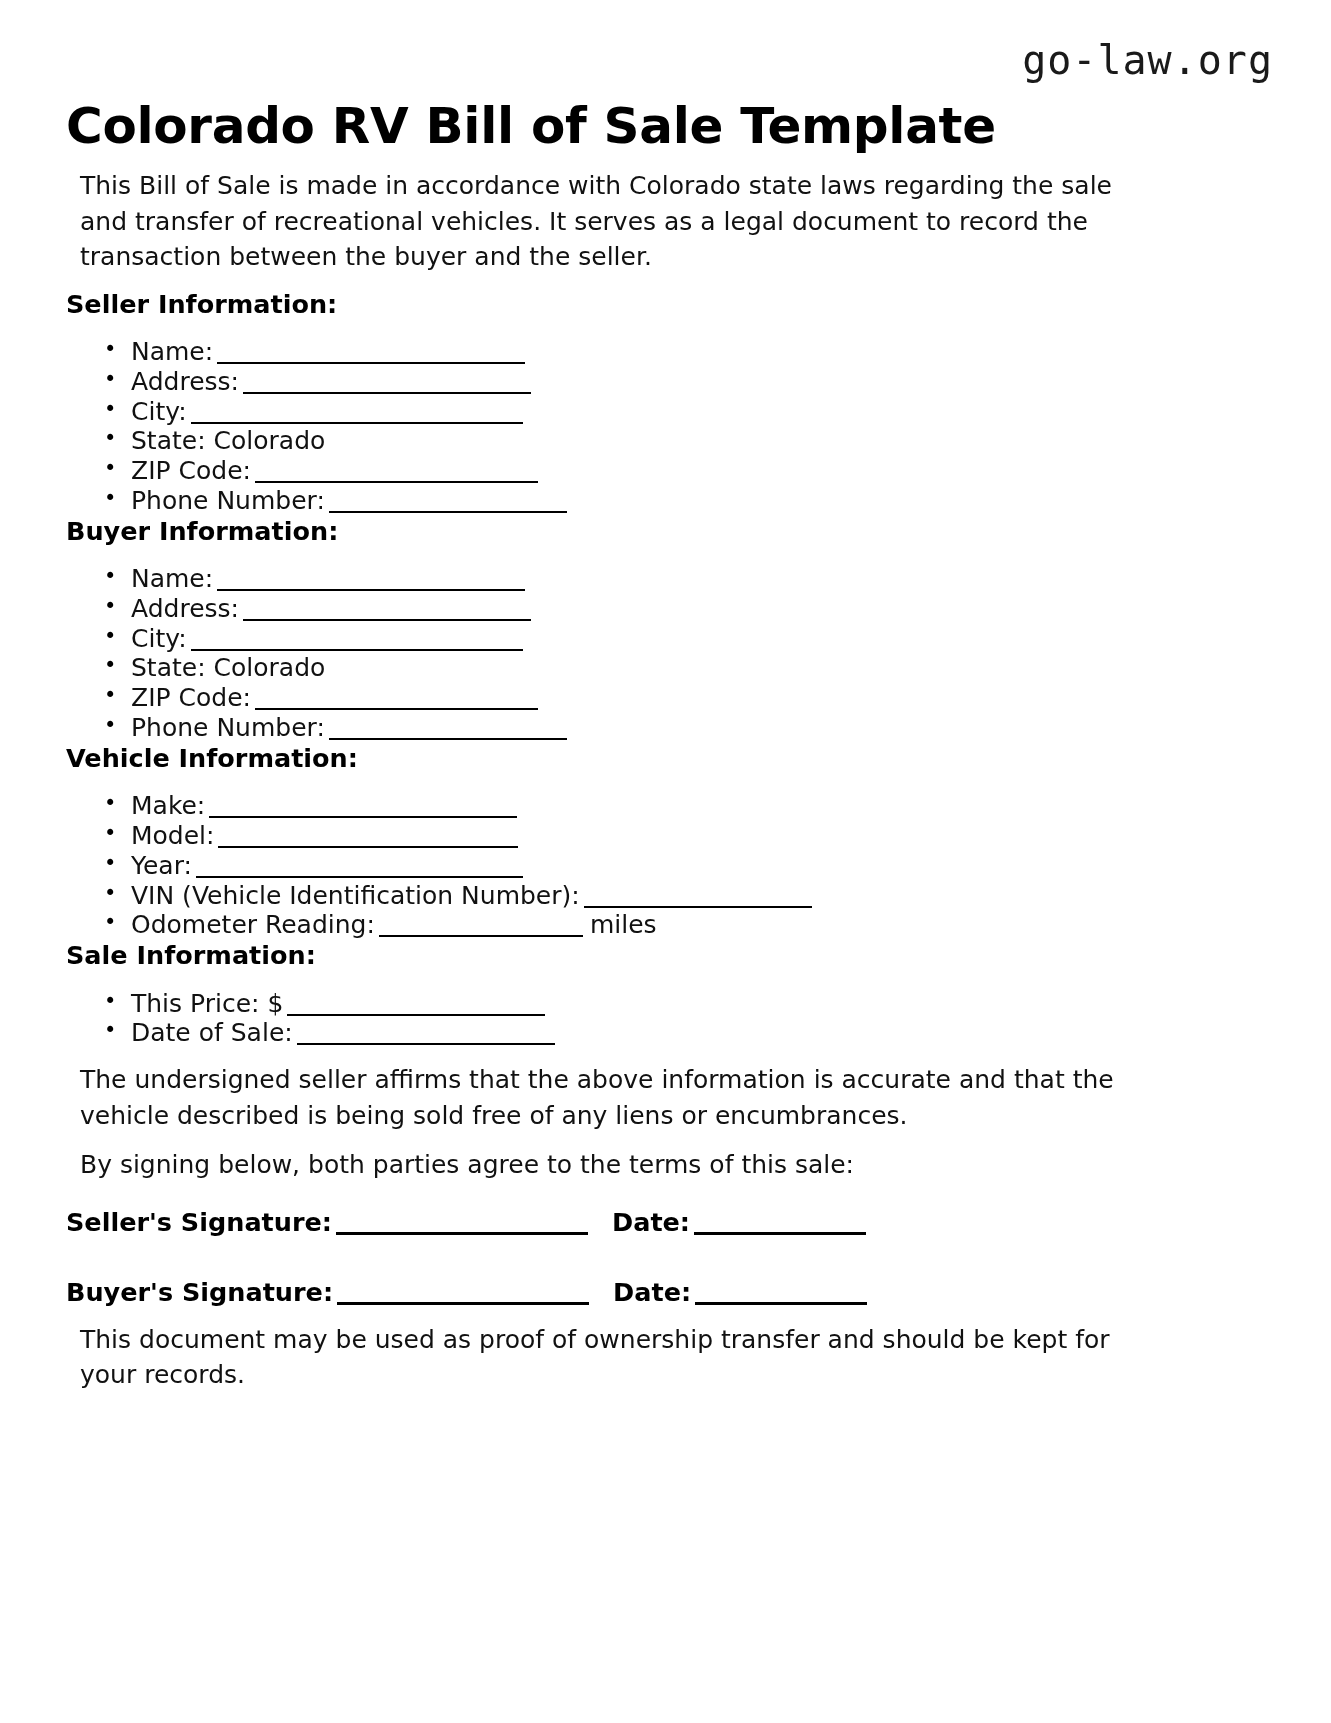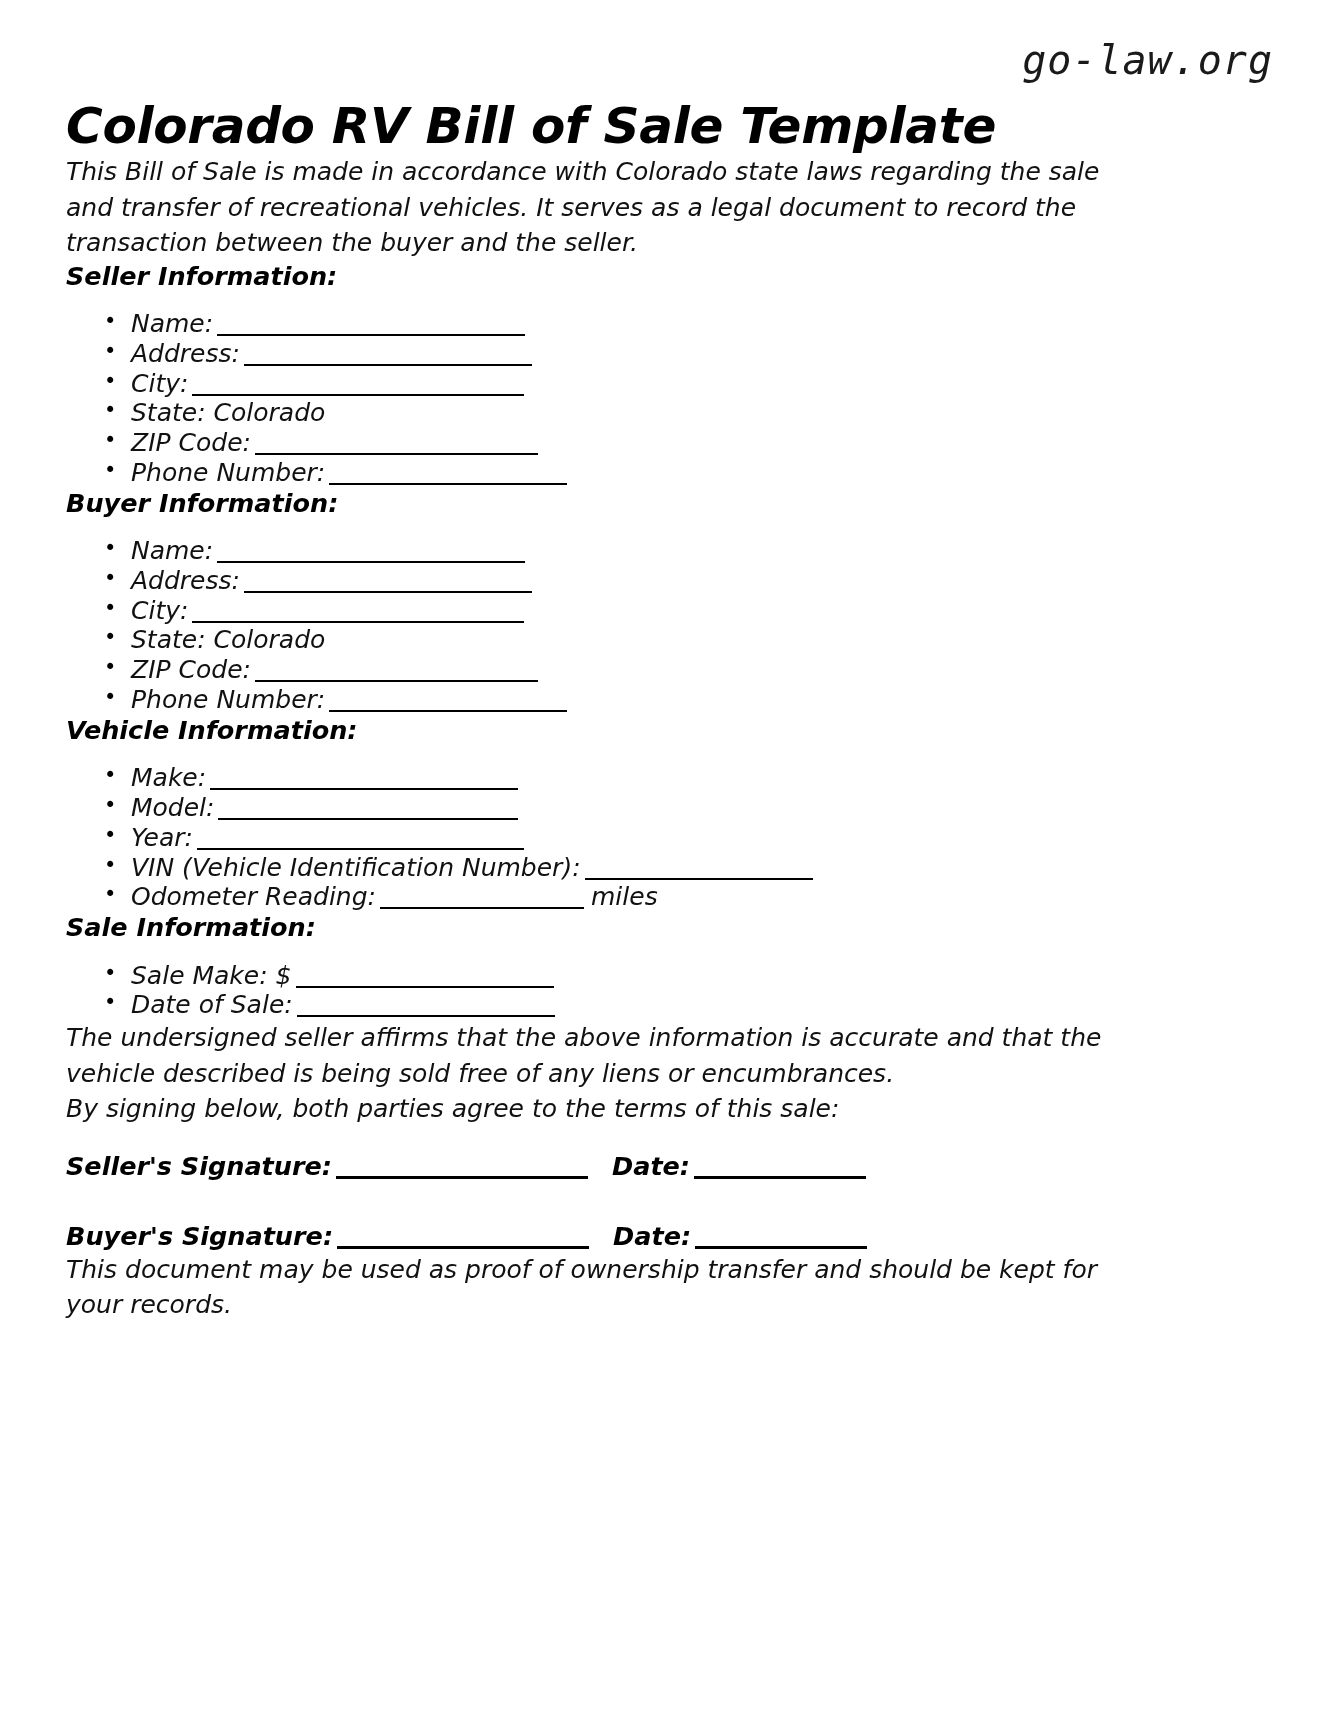--- a/index.html
+++ b/index.html
@@ -14,21 +14,20 @@
     font-family: "DejaVu Sans", "Liberation Sans", sans-serif;
     color: #000000;
     position: relative;
     overflow: hidden;
   }
   .page {
     position: relative;
     width: 1331px;
     height: 1437px;
     padding: 0;
-    font-style: italic;
   }
   .watermark {
     position: absolute;
     top: 40px;
     right: 58px;
     font-family: "DejaVu Sans Mono", "Liberation Mono", monospace;
     font-size: 40px;
     letter-spacing: 1px;
     color: #1a1a1a;
     white-space: nowrap;
@@ -46,21 +45,21 @@
     font-weight: bold;
     letter-spacing: -0.3px;
     margin: 0;
     padding-top: 86px;
     line-height: 1.12;
     color: #000;
   }
   p.para {
     font-size: 25px;
     line-height: 1.42;
-    margin: 0;
+    margin: 14px;
     color: #111;
   }
   .intro {
     margin-top: 45px;
     width: 1075px;
   }
   h2.section-title {
     font-size: 25.5px;
     font-weight: bold;
     margin: 0;
@@ -174,21 +173,21 @@
     <ul class="field-list">
       <li><span>Make:</span><span class="blank b-make"></span></li>
       <li><span>Model:</span><span class="blank b-model"></span></li>
       <li><span>Year:</span><span class="blank b-year"></span></li>
       <li><span>VIN (Vehicle Identification Number):</span><span class="blank b-vin"></span></li>
       <li><span>Odometer Reading:</span><span class="blank b-odo"></span><span class="suffix">miles</span></li>
     </ul>
 
     <h2 class="section-title sec-sale">Sale Information:</h2>
     <ul class="field-list">
-      <li><span>Sale Make: $</span><span class="blank b-price"></span></li>
+      <li><span>This Price: $</span><span class="blank b-price"></span></li>
       <li><span>Date of Sale:</span><span class="blank b-datesale"></span></li>
     </ul>
 
     <p class="para affirm">The undersigned seller affirms that the above information is accurate and that the vehicle described is being sold free of any liens or encumbrances.</p>
 
     <p class="para bysign">By signing below, both parties agree to the terms of this sale:</p>
 
     <div class="sig-row sig-seller">
       <span>Seller's Signature:</span><span class="blank b-sig"></span><span class="sig-gap"></span><span>Date:</span><span class="blank b-date"></span>
     </div>

